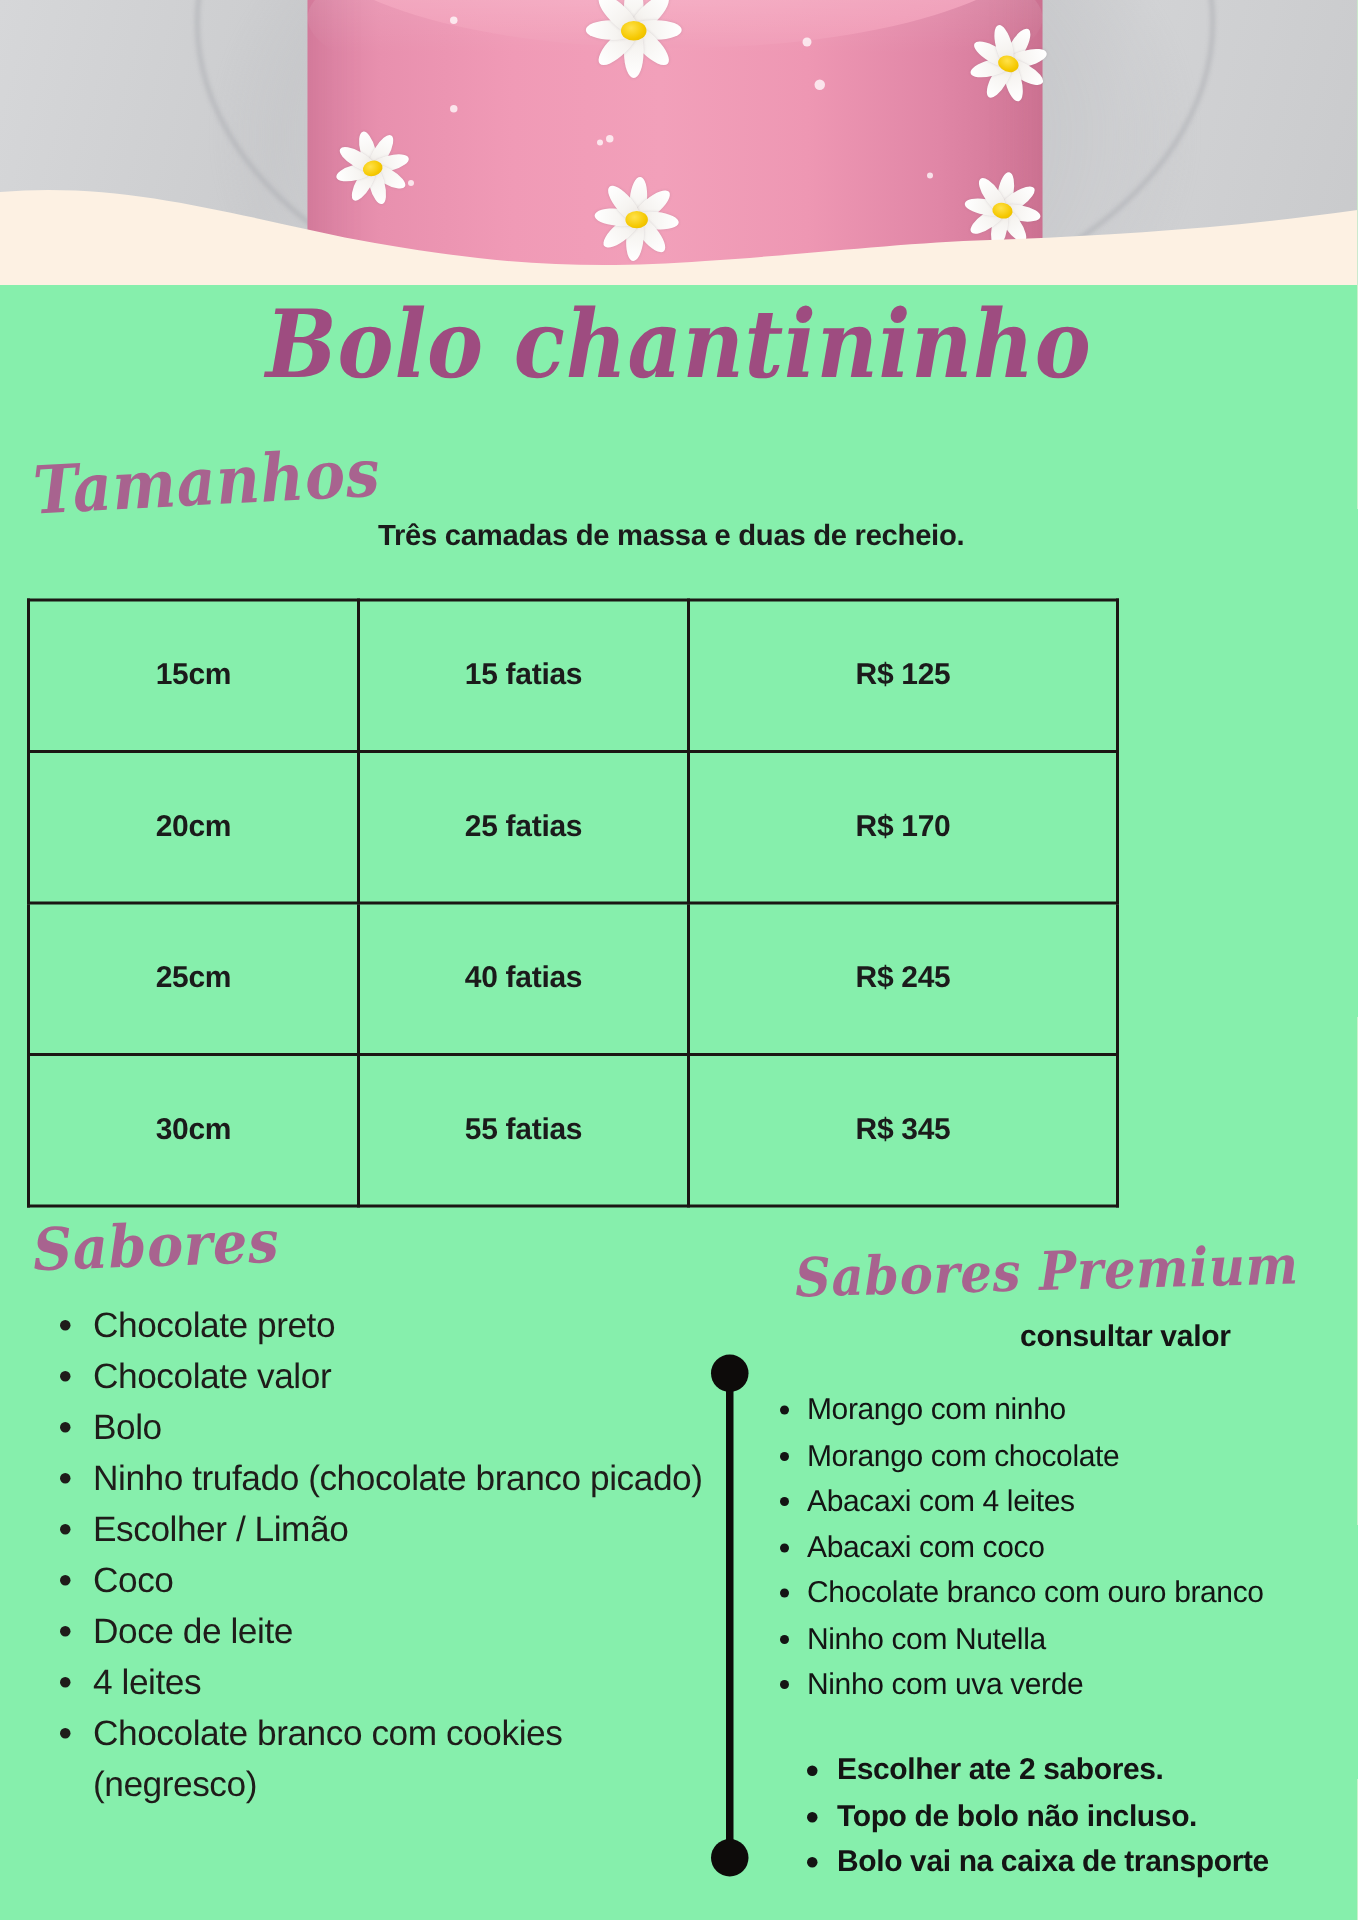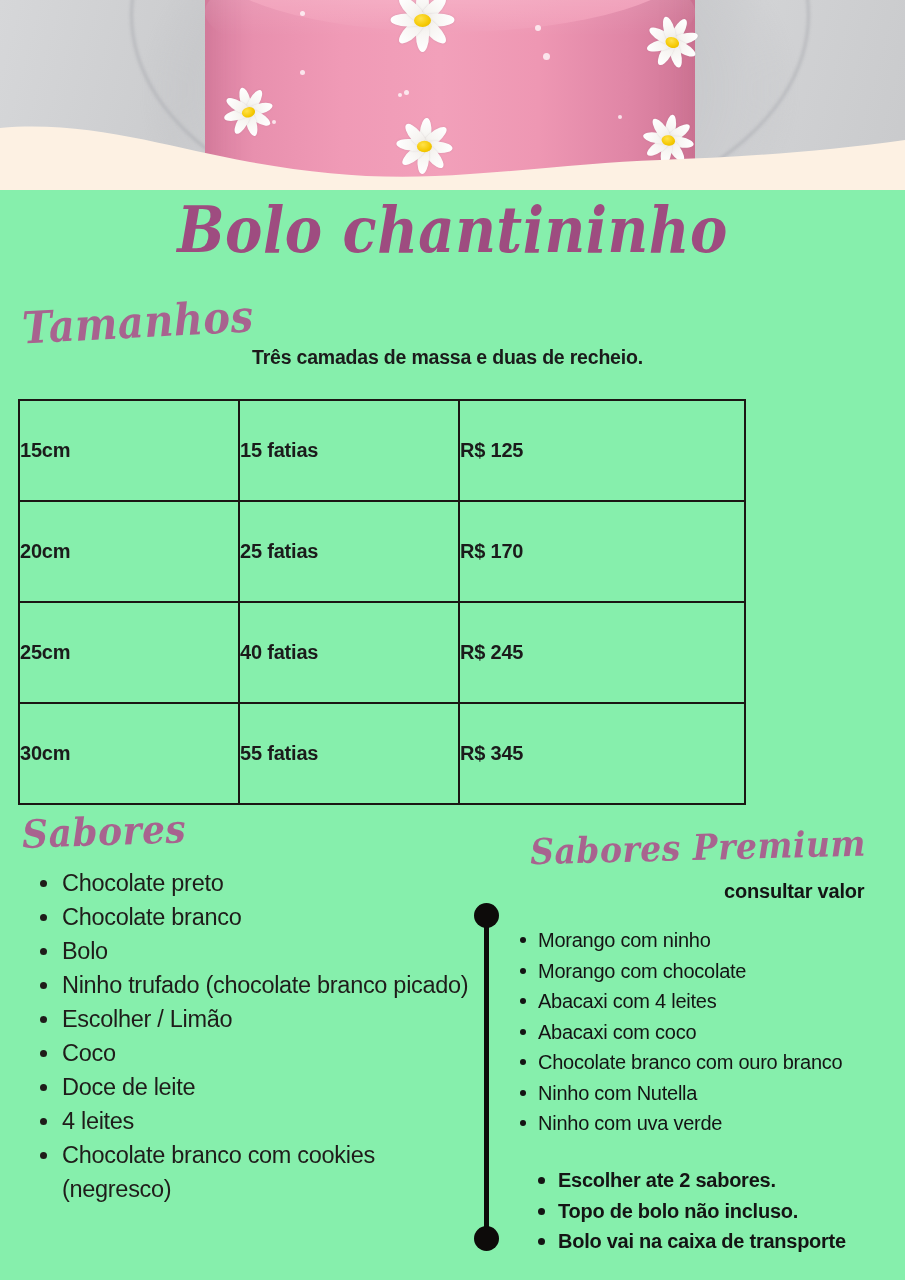--- a/index.html
+++ b/index.html
@@ -159,21 +159,21 @@
   .sizes-table {
     position: absolute;
     top: 209px; left: 18px;
     width: 686px;
     border-collapse: collapse;
     table-layout: fixed;
   }
   .sizes-table td {
     border: 2.5px solid #1b1614;
     height: 101px;
-    text-align: left;
+    text-align: center;
     vertical-align: middle;
     font-size: 20px;
     font-weight: bold;
     color: #1b1b1b;
     letter-spacing: -0.2px;
   }
   .col-1 { width: 220px; }
   .col-2 { width: 220px; }
   .col-3 { width: 286px; }
 
@@ -218,21 +218,20 @@
     transform: rotate(-1.5deg) scaleY(1.08);
     white-space: nowrap;
   }
   .consultar {
     position: absolute;
     top: 690px; left: 680px;
     font-size: 20px;
     font-weight: bold;
     color: #141414;
     letter-spacing: -0.2px;
-    margin-left: 44px;
   }
 
   .premium-list {
     position: absolute;
     top: 735px; left: 512px;
     width: 395px;
     list-style: none;
   }
   .premium-list li {
     position: relative;
@@ -413,21 +412,21 @@
           <td class="col-1">30cm</td>
           <td class="col-2">55 fatias</td>
           <td class="col-3">R$ 345</td>
         </tr>
       </tbody>
     </table>
 
     <div class="h-sabores script">Sabores</div>
     <ul class="flavor-list">
       <li>Chocolate preto</li>
-      <li>Chocolate branco</li>
+      <li>Chocolate valor</li>
       <li>Bolo</li>
       <li>Ninho trufado (chocolate branco picado)</li>
       <li>Escolher / Limão</li>
       <li>Coco</li>
       <li>Doce de leite</li>
       <li>4 leites</li>
       <li>Chocolate branco com cookies (negresco)</li>
     </ul>
 
     <div class="h-premium script">Sabores  Premium</div>

